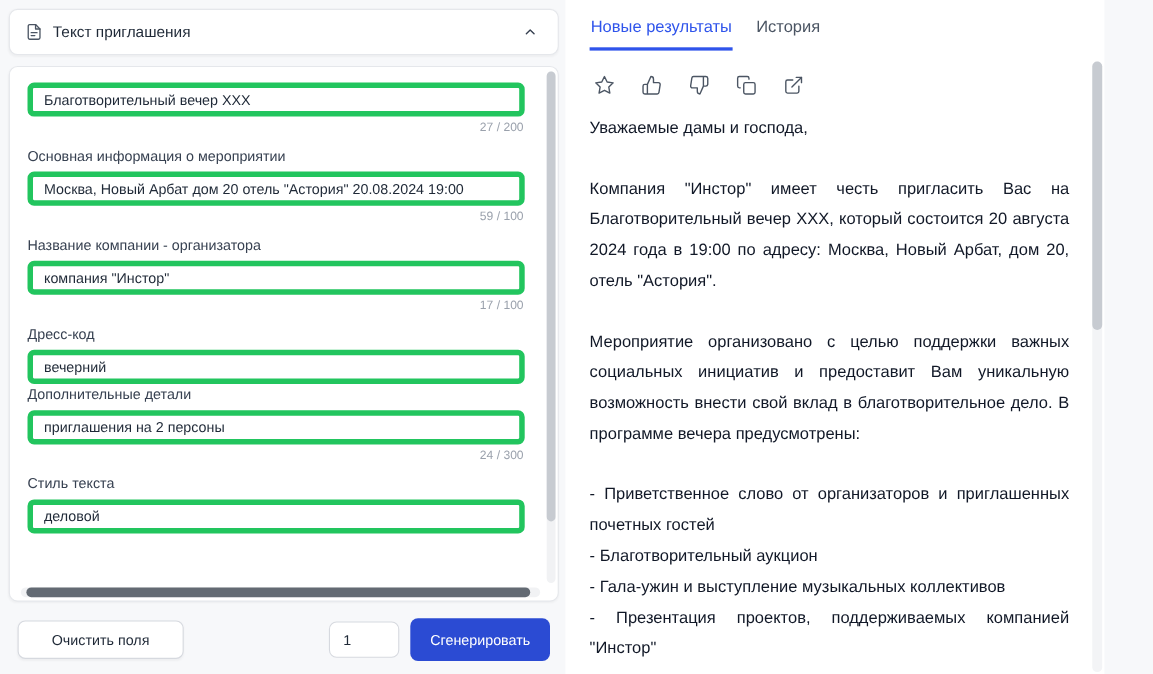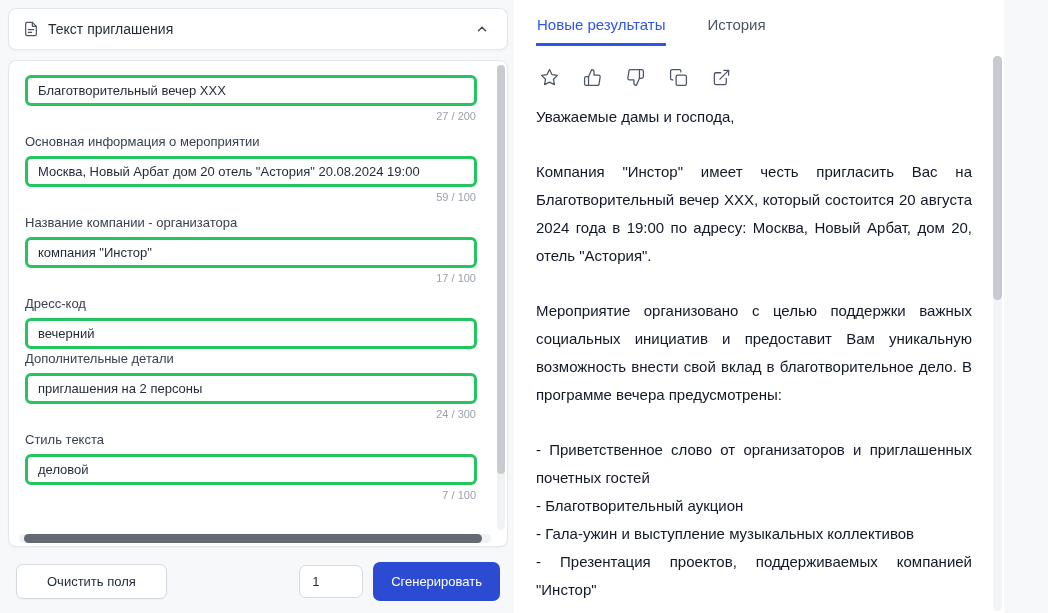--- a/index.html
+++ b/index.html
@@ -35,21 +35,21 @@
     flex:1 1 auto; position:relative;
     background:#fff; border:1px solid #e5e7eb; border-radius:8px;
     overflow:hidden;
     box-shadow:0 1px 2px rgba(0,0,0,.04);
   }
   .form-scroll { padding:14px 30px 4px 16px; }
   .field { margin-bottom:2px; }
   .field-label { font-size:13px; color:#374151; margin-bottom:7px; }
   .field-input {
     width:100%; height:31px;
-    border:3px solid #22c55e; border-radius:6px;
+    border:5px solid #22c55e; border-radius:6px;
     padding:0 10px; font-size:13px; color:#1f2937;
     font-family:"Liberation Sans", sans-serif;
     background:#fff; outline:none;
   }
   .field-counter {
     text-align:right; font-size:11px; color:#9aa1ac;
     margin:4px 1px 12px 0;
   }
 
   
@@ -93,21 +93,21 @@
     background:#2b4bd3; color:#fff; border:none; border-radius:7px;
     padding:12px 18px; font-size:13px; cursor:pointer;
     font-family:"Liberation Sans", sans-serif;
   }
 
   
   .right-col {
     flex:1; background:#fff; position:relative;
     padding:12px 30px 0 22px; height:613px; overflow:hidden;
   }
-  .tabs { display:flex; gap:40px; }
+  .tabs { display:flex; gap:20px; }
   .tab {
     font-size:15px; padding:4px 1px 10px 1px; cursor:pointer;
     background:none; border:none; font-family:"Liberation Sans", sans-serif;
   }
   .tab.active { color:#2f54eb; border-bottom:3px solid #2f54eb; }
   .tab.inactive { color:#4b5563; border-bottom:3px solid transparent; }
 
   .icon-row { display:flex; gap:20px; margin:20px 0 4px 2px; }
   .action-icon {
     background:none; border:none; cursor:pointer; padding:2px;
@@ -185,21 +185,20 @@
 
         <div class="field">
           <div class="field-label">Дополнительные детали</div>
           <input class="field-input" type="text" value="приглашения на 2 персоны" style="">
           <div class="field-counter">24 / 300</div>
         </div>
 
         <div class="field">
           <div class="field-label">Стиль текста</div>
           <input class="field-input" type="text" value="деловой" style="">
-          <div class="field-counter">7 / 100</div>
         </div>
 
       </div>
 
       <div class="v-scrollbar">
         <div class="thumb"></div>
       </div>
       <div class="h-scrollbar">
         <div class="thumb"></div>
       </div>

